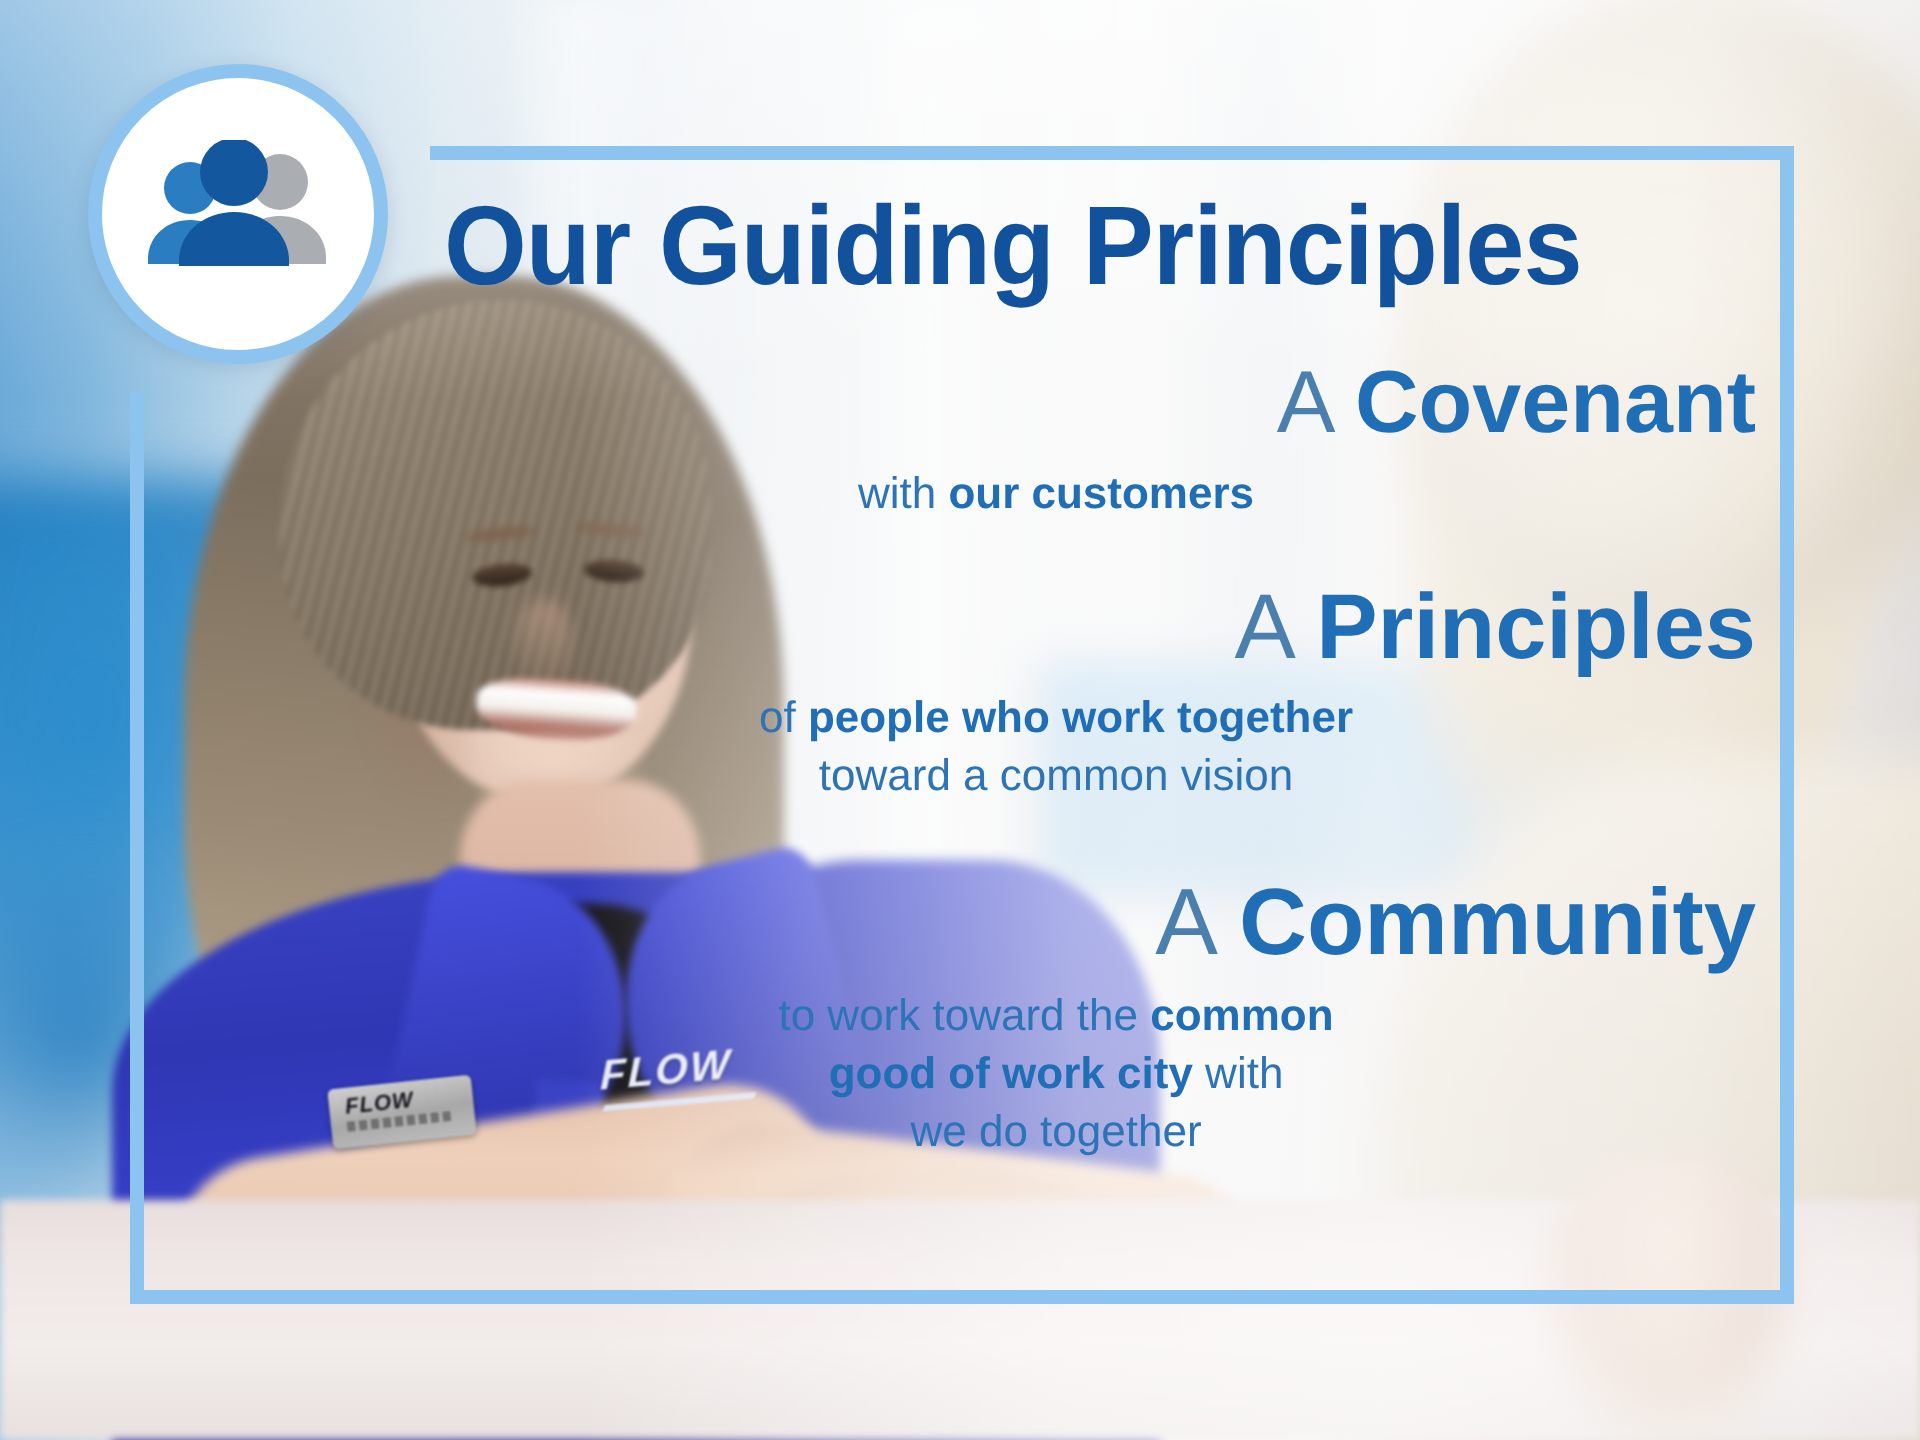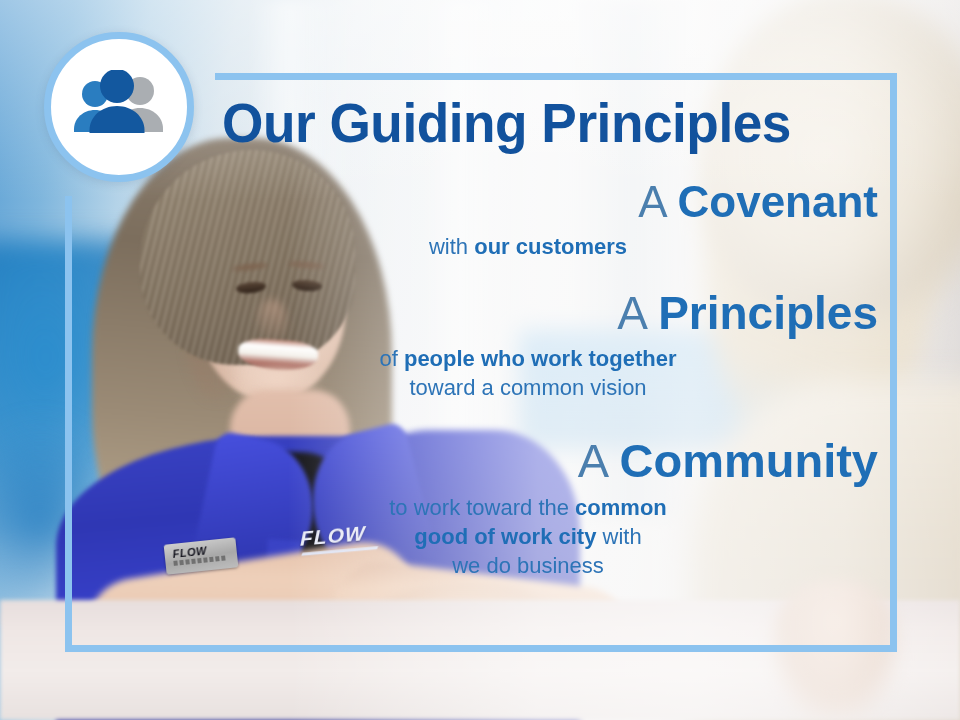--- a/index.html
+++ b/index.html
@@ -455,19 +455,19 @@
     </div>
 
     <div class="block" id="b-commitment">
       <div class="lead">
         <span class="art">A</span>
         <span class="word">Community</span>
       </div>
       <div class="sub">
           <div><span>to work toward the </span><b>common</b></div>
           <div><b>good of work city</b><span> with</span></div>
-          <div><span>we do business</span></div>
+          <div><span>we do together</span></div>
         </div>
     </div>
 
   </div>
 
 </div>
 
 </body></html>

